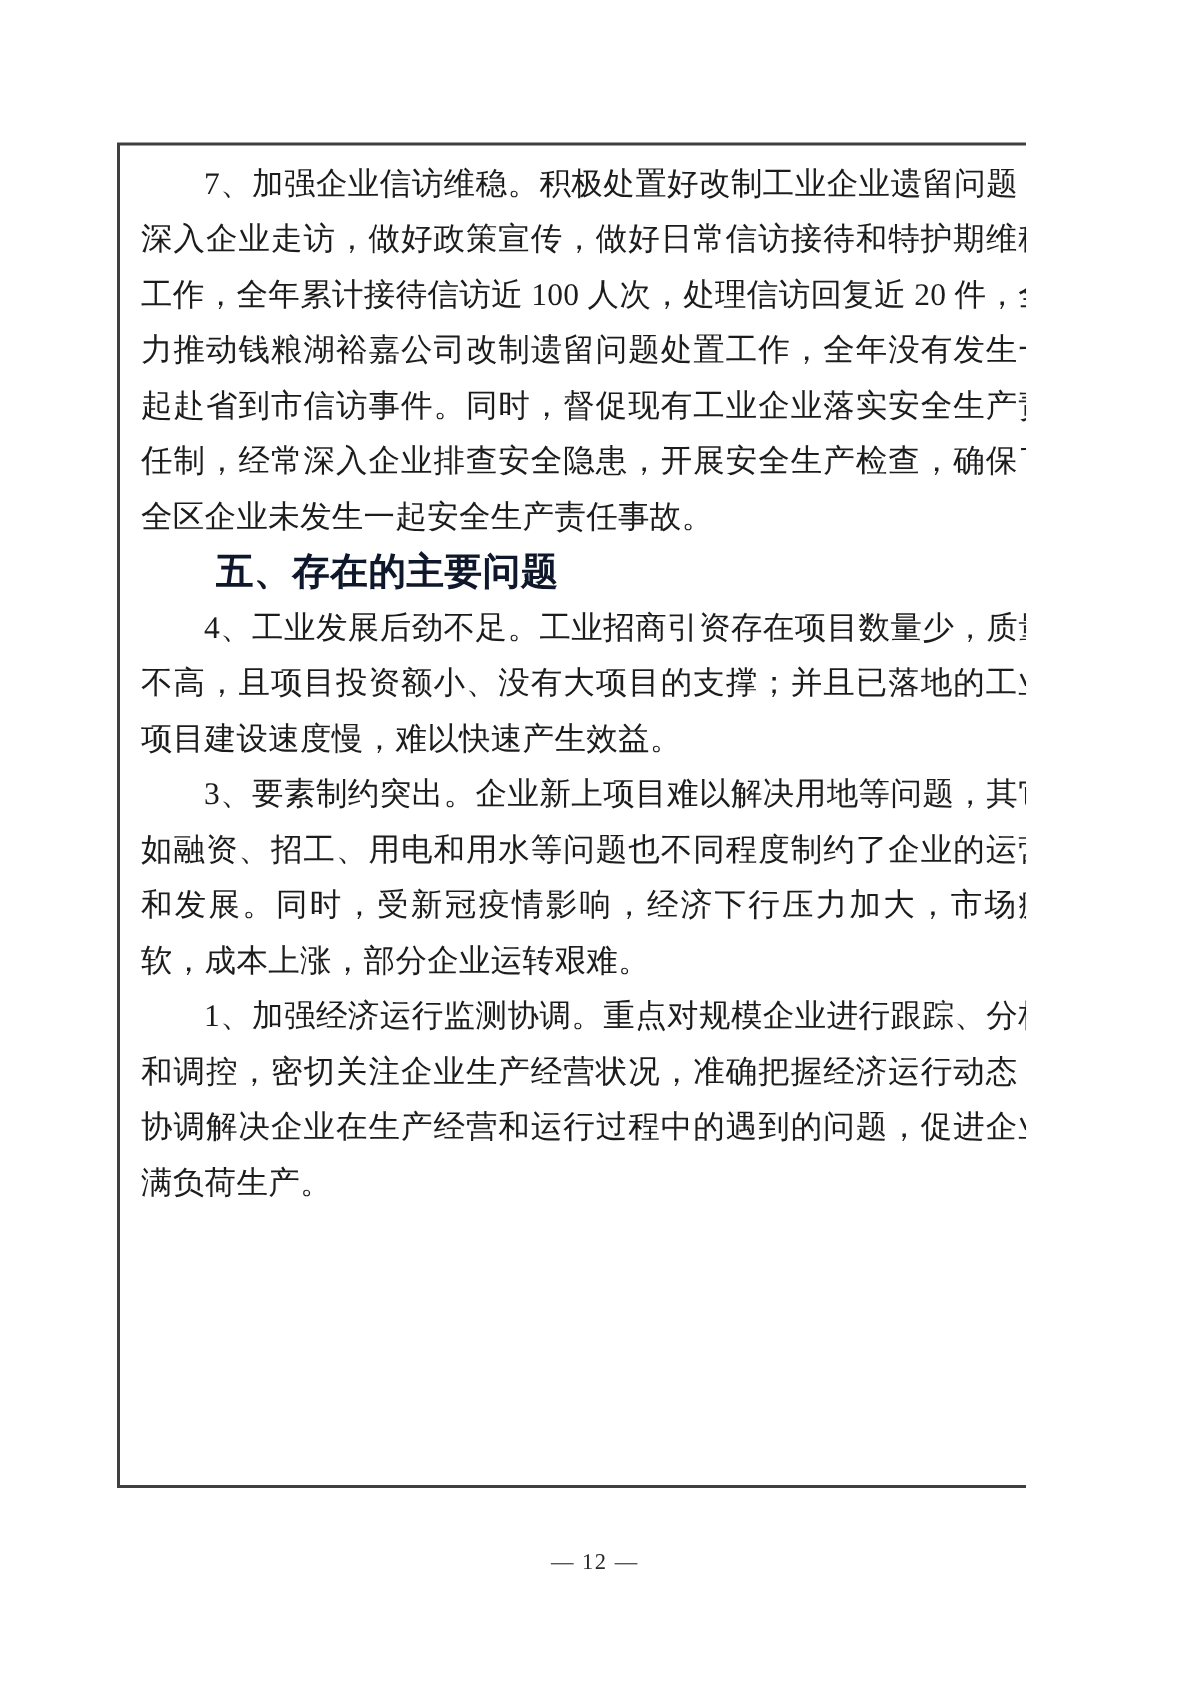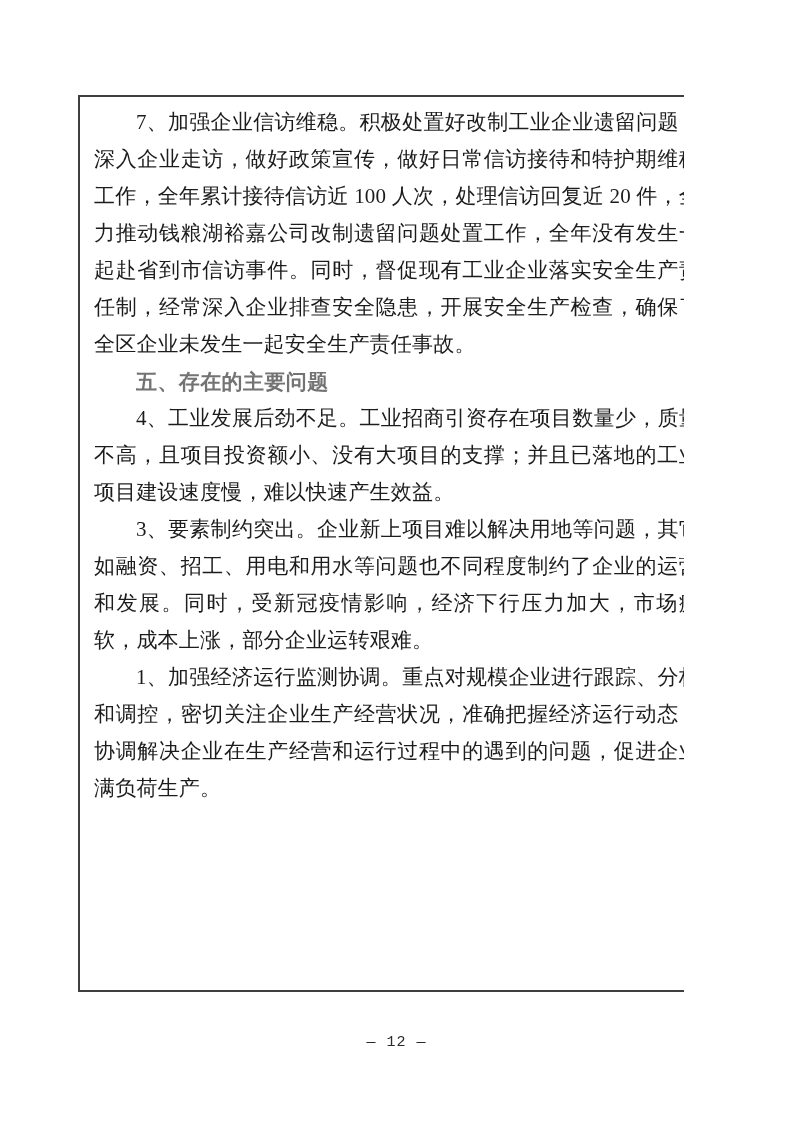--- a/index.html
+++ b/index.html
@@ -33,38 +33,38 @@
     font-size: 21px;
     line-height: 37px;
     text-align: justify;
     text-justify: inter-ideograph;
     text-indent: 2em;
     letter-spacing: 0.2px;
     color: #1c1c1c;
   }
   .heading {
     margin: 0;
-    font-size: 21px;
+    font-size: 25px;
     line-height: 37px;
     font-weight: 700;
     text-indent: 2em;
     letter-spacing: 0.4px;
     font-family: "Liberation Sans", "DejaVu Sans", sans-serif;
-    color: #737373;
+    color: #0f172a;
   }
   .page-footer {
     position: absolute;
     left: 0;
     top: 1034px;
     width: 793px;
     text-align: center;
     font-size: 15px;
     letter-spacing: 1px;
     color: #2a2a2a;
-    font-family: Liberation Mono, monospace;
+    font-family: Liberation Serif, serif;
   }
 </style>
 </head>
 <body>
 
 <div class="page">
 
   <div class="doc-frame">
 
     <p class="para">7、加强企业信访维稳。积极处置好改制工业企业遗留问题，深入企业走访，做好政策宣传，做好日常信访接待和特护期维稳工作，全年累计接待信访近 100 人次，处理信访回复近 20 件，全力推动钱粮湖裕嘉公司改制遗留问题处置工作，全年没有发生一起赴省到市信访事件。同时，督促现有工业企业落实安全生产责任制，经常深入企业排查安全隐患，开展安全生产检查，确保了全区企业未发生一起安全生产责任事故。</p>

